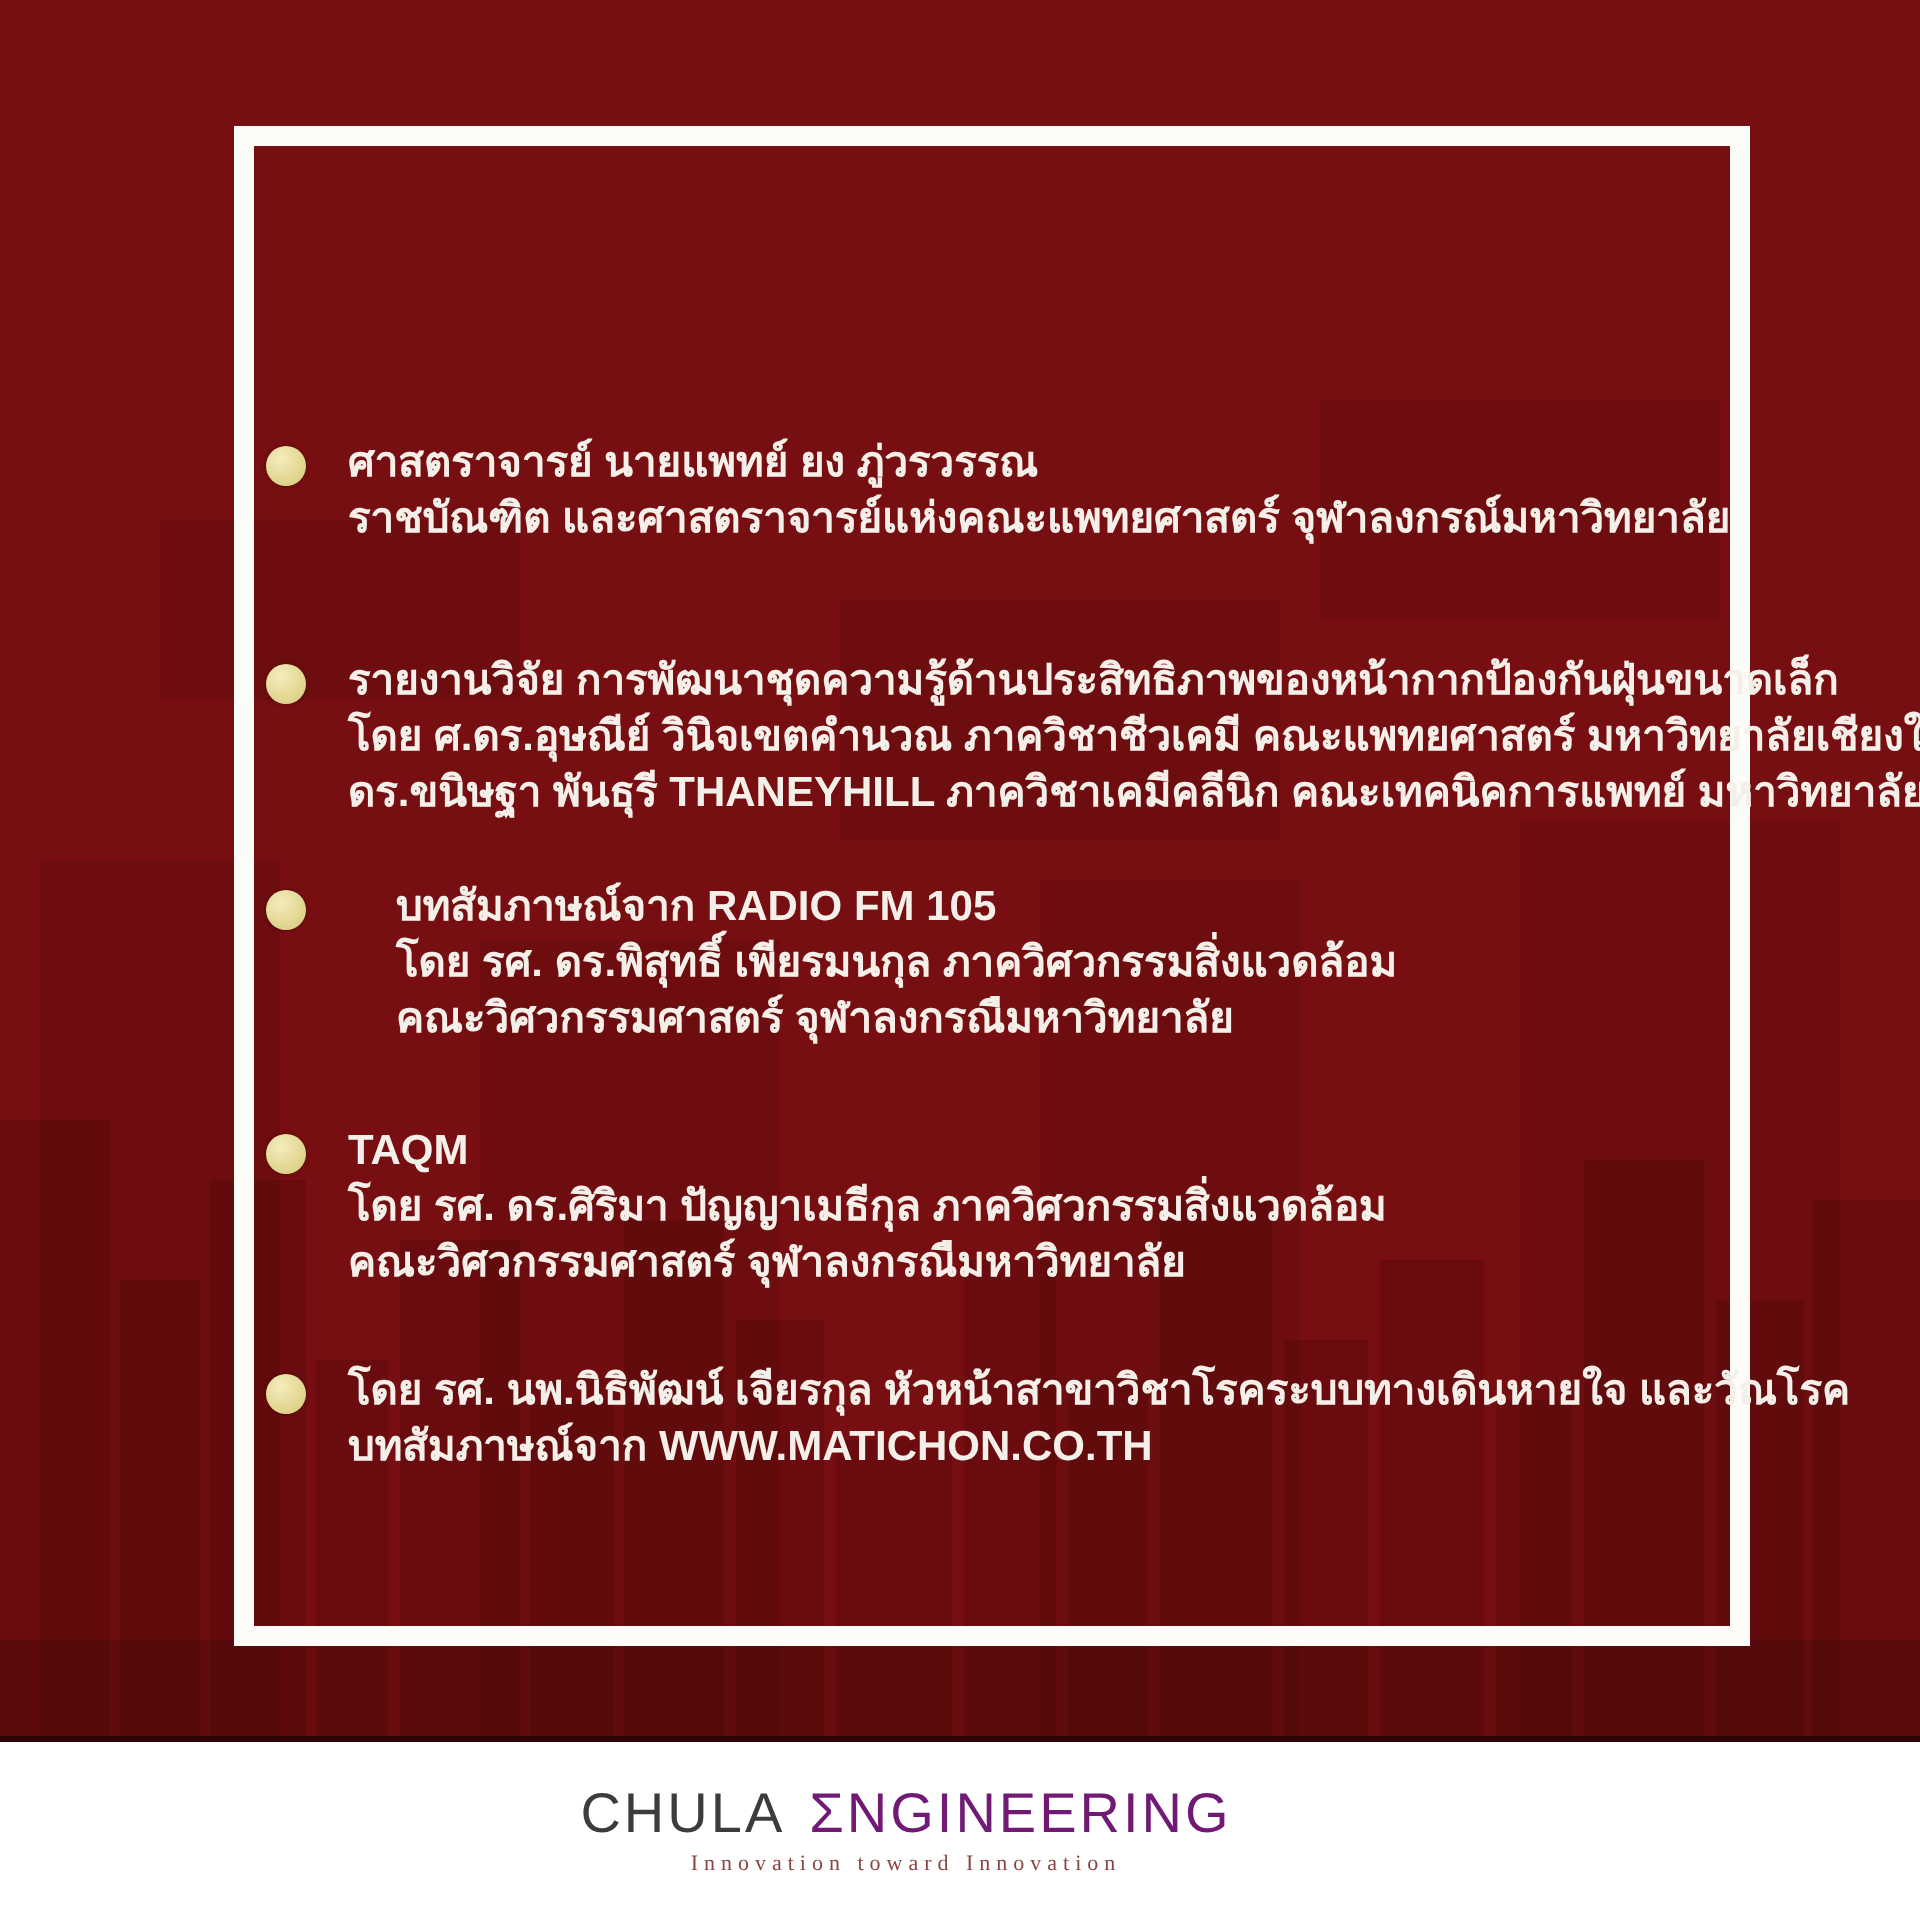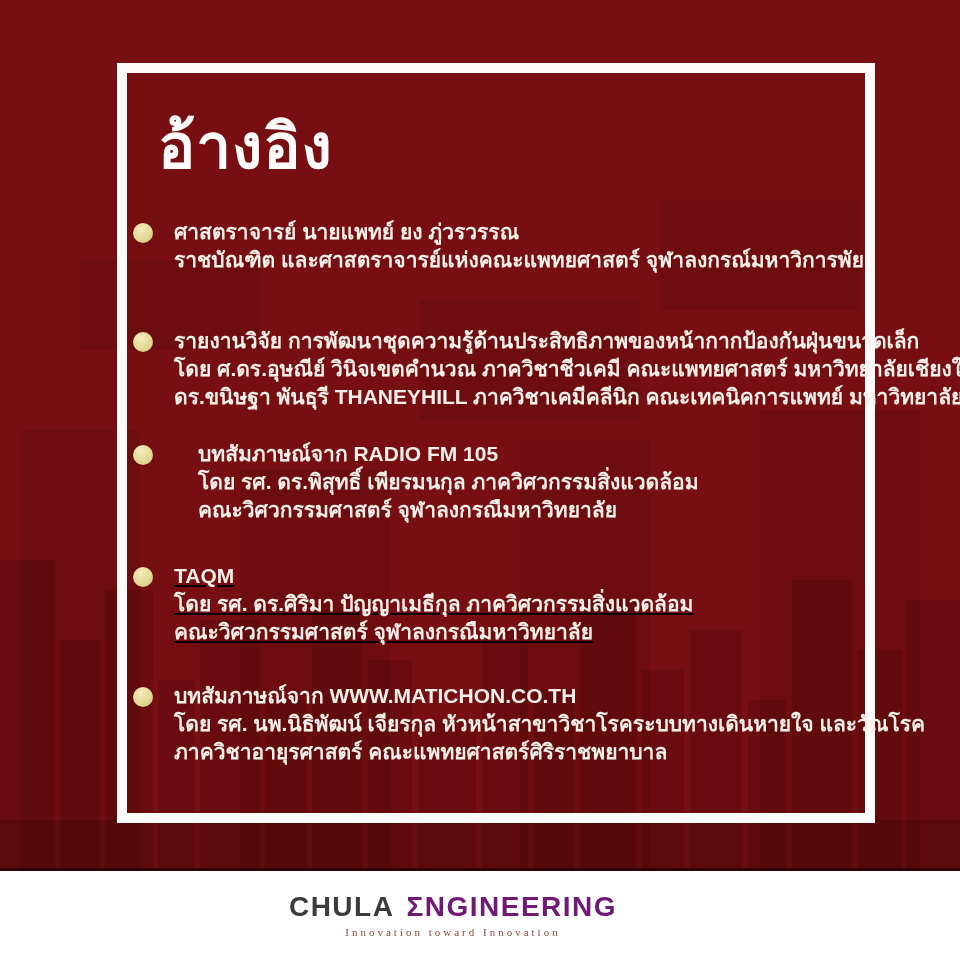--- a/index.html
+++ b/index.html
@@ -67,40 +67,40 @@
     justify-content:center;
     transform:translateZ(0);
   }
   .logo-row{
     transform:translateX(-27px);
     text-align:center;
     line-height:1;
   }
   .brand{
     font-size:28px;
-    font-weight:700;
+    font-weight:400;
     letter-spacing:1.5px;
     margin-top:36px;
   }
   .brand-chula{color:#3c3c3e;margin-right:12px;}
   .brand-eng{color:#701a75;}
   .tagline{
     transform:translateX(-27px);
     margin-top:5px;
     font-family:"Liberation Serif","DejaVu Serif",serif;
     font-size:11px;
     letter-spacing:3px;
     color:#8a4540;
     text-align:center;
   }
   
   .ref-1{top:218px;}
   .ref-2{top:327px;}
   .ref-3{top:440px;gap:24px;}
-  .ref-4{top:562px;text-decoration:underline;}
+  .ref-4{top:562px;}
   .ref-5{top:682px;}
 </style>
 </head>
 <body>
 
 <div class="canvas">
 
   <svg class="texture" width="960" height="960" viewBox="0 0 960 960" aria-hidden="true">
     <g fill="#000000" fill-opacity="0.10">
       <rect x="0" y="560" width="55" height="310"></rect>
@@ -131,29 +131,28 @@
       <rect x="80" y="260" width="180" height="90"></rect>
       <rect x="660" y="200" width="200" height="110"></rect>
     </g>
     <g fill="#000000" fill-opacity="0.12">
       <rect x="0" y="820" width="960" height="48"></rect>
     </g>
   </svg>
 
   <div class="frame"></div>
 
-  <h1 class="title">อ้างอิง</h1>
 
   <div class="refs">
 
     <div class="ref ref-1">
       <span class="bullet"></span>
       <div class="lines">
         <div>ศาสตราจารย์ นายแพทย์ ยง ภู่วรวรรณ</div>
-        <div>ราชบัณฑิต และศาสตราจารย์แห่งคณะแพทยศาสตร์ จุฬาลงกรณ์มหาวิการพัย</div>
+        <div>ราชบัณฑิต และศาสตราจารย์แห่งคณะแพทยศาสตร์ จุฬาลงกรณ์มหาวิทยาลัย</div>
       </div>
     </div>
 
     <div class="ref ref-2">
       <span class="bullet"></span>
       <div class="lines">
         <div>รายงานวิจัย การพัฒนาชุดความรู้ด้านประสิทธิภาพของหน้ากากป้องกันฝุ่นขนาดเล็ก</div>
         <div>โดย ศ.ดร.อุษณีย์ วินิจเขตคำนวณ ภาควิชาชีวเคมี คณะแพทยศาสตร์ มหาวิทยาลัยเชียงใหม่</div>
         <div>ดร.ขนิษฐา พันธุรี THANEYHILL ภาควิชาเคมีคลีนิก คณะเทคนิคการแพทย์ มหาวิทยาลัยเชียงใหม่</div>
       </div>
@@ -173,23 +172,22 @@
       <div class="lines">
         <div>TAQM</div>
         <div>โดย รศ. ดร.ศิริมา ปัญญาเมธีกุล ภาควิศวกรรมสิ่งแวดล้อม</div>
         <div>คณะวิศวกรรมศาสตร์ จุฬาลงกรณืมหาวิทยาลัย</div>
       </div>
     </div>
 
     <div class="ref ref-5">
       <span class="bullet"></span>
       <div class="lines">
+        <div>โดย รศ. นพ.นิธิพัฒน์ เจียรกุล หัวหน้าสาขาวิชาโรคระบบทางเดินหายใจ และวัณโรค</div>
         <div>บทสัมภาษณ์จาก WWW.MATICHON.CO.TH</div>
-        <div>โดย รศ. นพ.นิธิพัฒน์ เจียรกุล หัวหน้าสาขาวิชาโรคระบบทางเดินหายใจ และวัณโรค</div>
-        <div>ภาควิชาอายุรศาสตร์ คณะแพทยศาสตร์ศิริราชพยาบาล</div>
       </div>
     </div>
 
   </div>
 
   <div class="footer">
     <div class="logo-row">
       <span class="brand brand-chula">CHULA</span><span class="brand brand-eng">ΣNGINEERING</span>
     </div>
     <div class="tagline">Innovation toward Innovation</div>

